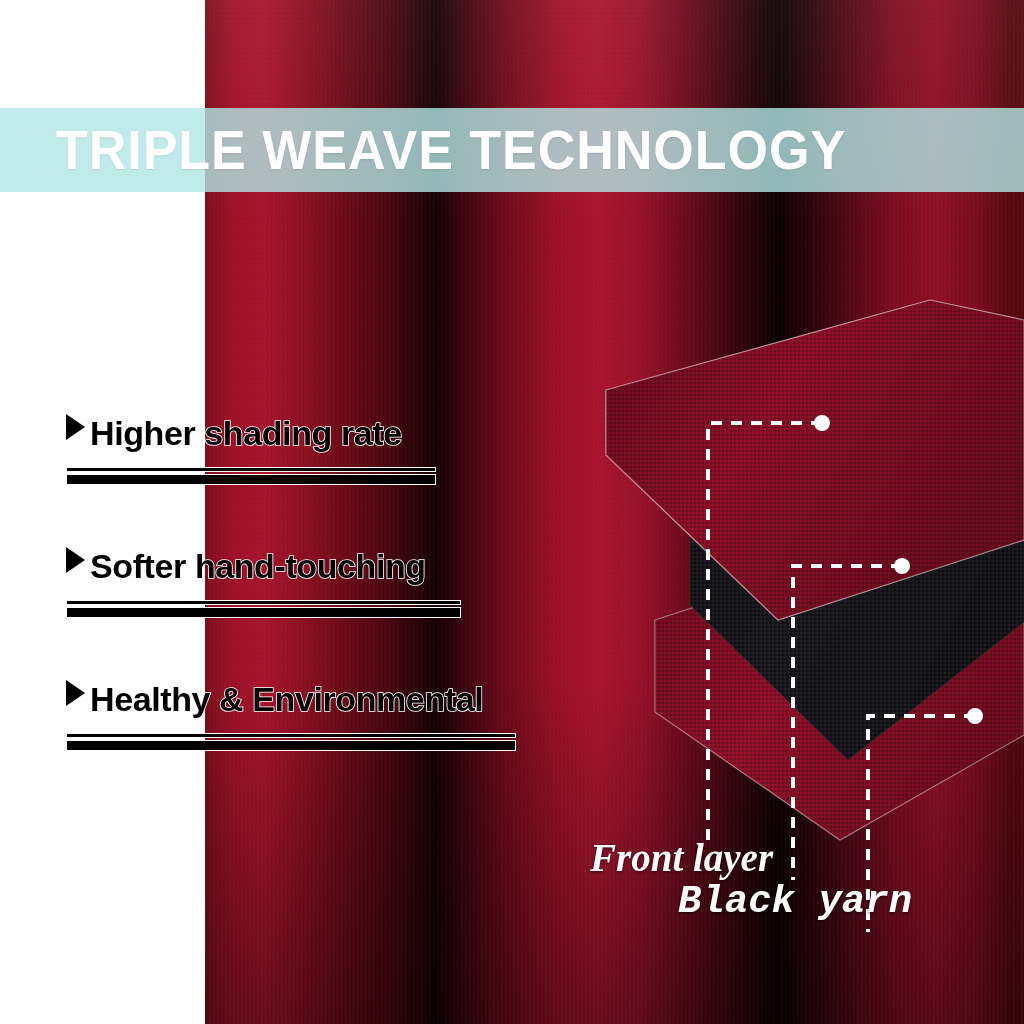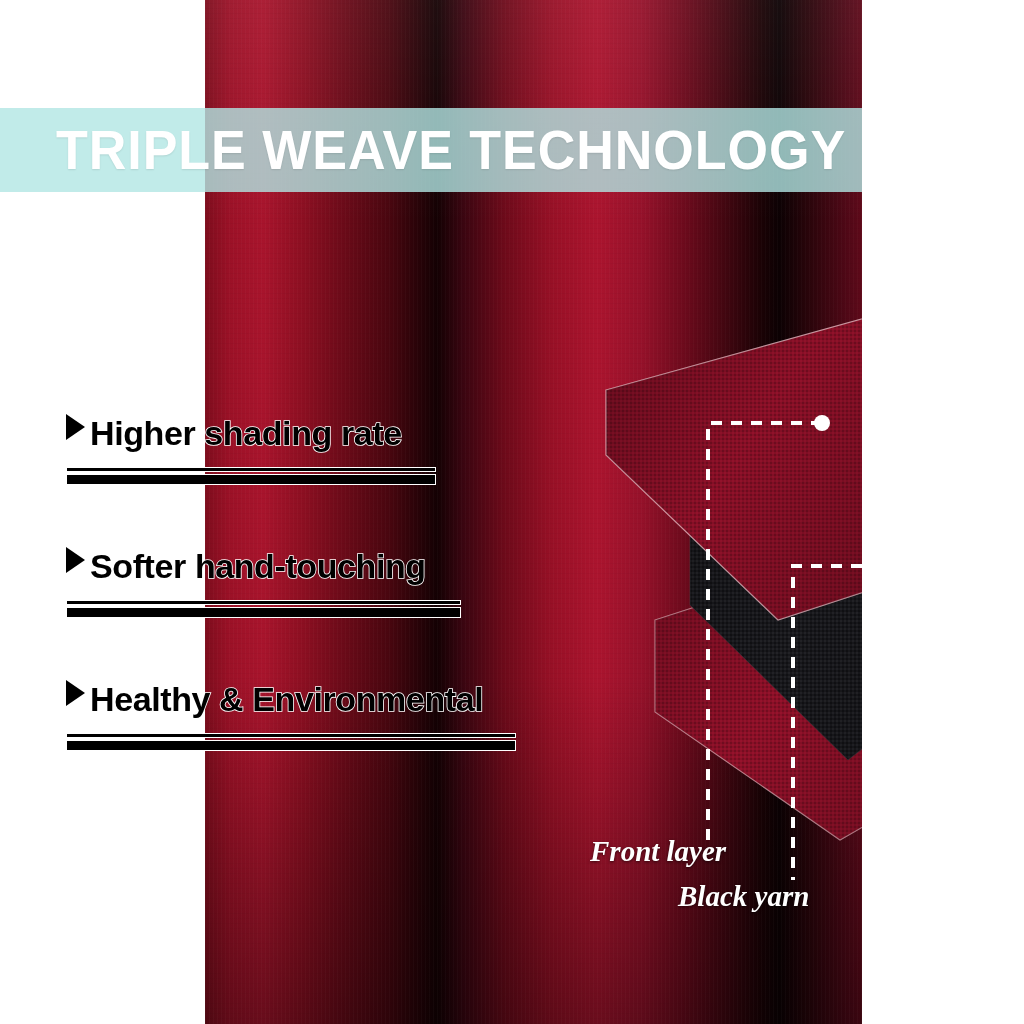--- a/index.html
+++ b/index.html
@@ -1,19 +1,19 @@
 <!DOCTYPE html>
 <html><head>
 <meta charset="utf-8">
 <style>
   html,body{margin:0;padding:0;background:#fff;}
   body{width:1024px;height:1024px;overflow:hidden;
        font-family:"Liberation Sans",sans-serif;}
 
-  #stage{position:relative;width:840px;height:1024px;overflow:hidden;background:#ffffff;padding-left:22px;}
+  #stage{position:relative;width:1024px;height:1024px;overflow:hidden;background:#ffffff;}
 
   
   .curtain{position:absolute;top:0;left:205px;width:819px;height:1024px;
            background:
              linear-gradient(90deg,
                #7e0d1d 0px, #9c1127 26px, #a8142c 58px, #8e0f22 96px,
                #6a0a18 140px, #49060f 184px, #2a0308 212px, #140103 232px,
                #3a0510 258px, #6e0a1a 300px, #981026 348px, #ab142e 392px,
                #96112a 436px, #6c0a1c 480px, #420610 520px, #1b0205 556px,
                #0c0103 574px, #260409 600px, #520817 644px, #7d0c1f 690px,
@@ -51,21 +51,21 @@
   .feature-text{font-size:34px;font-weight:700;color:#000;white-space:nowrap;
     letter-spacing:-.4px;
     -webkit-text-stroke:1.6px #ffffff;paint-order:stroke fill;}
   .rules{margin-top:7px;}
   .rule-thin{height:3px;background:#000;border:1px solid #fff;box-sizing:content-box;}
   .rule-thick{height:9px;background:#000;border:1px solid #fff;margin-top:2px;box-sizing:content-box;}
   .f1 .rules{width:370px;} .f2 .rules{width:395px;} .f3 .rules{width:450px;}
 
   
   .dlabel{position:absolute;color:#fff;font-style:italic;font-weight:700;
-          font-size:29px;white-space:nowrap;
+          font-size:39px;white-space:nowrap;
           font-family:"Liberation Serif",serif;
           text-shadow:0 1px 3px rgba(0,0,0,.6);}
 
   svg.diagram{position:absolute;left:0;top:0;width:1024px;height:1024px;
               overflow:visible;pointer-events:none;}
 </style>
 </head>
 <body>
 
 <div id="stage">
@@ -160,15 +160,15 @@
     </g>
 
     <g fill="#ffffff">
       <circle cx="822" cy="423" r="8"></circle>
       <circle cx="902" cy="566" r="8"></circle>
       <circle cx="975" cy="716" r="8"></circle>
     </g>
   </svg>
 
   <div class="dlabel" style="left:590px;top:835px;">Front layer</div>
-  <div class="dlabel" style="left:678px;top:880px;">Black yarn</div>
+  <div class="dlabel" style="left:678px;top:880px;font-family:Liberation Mono, monospace;">Black yarn</div>
 
 </div>
 
 </body></html>

